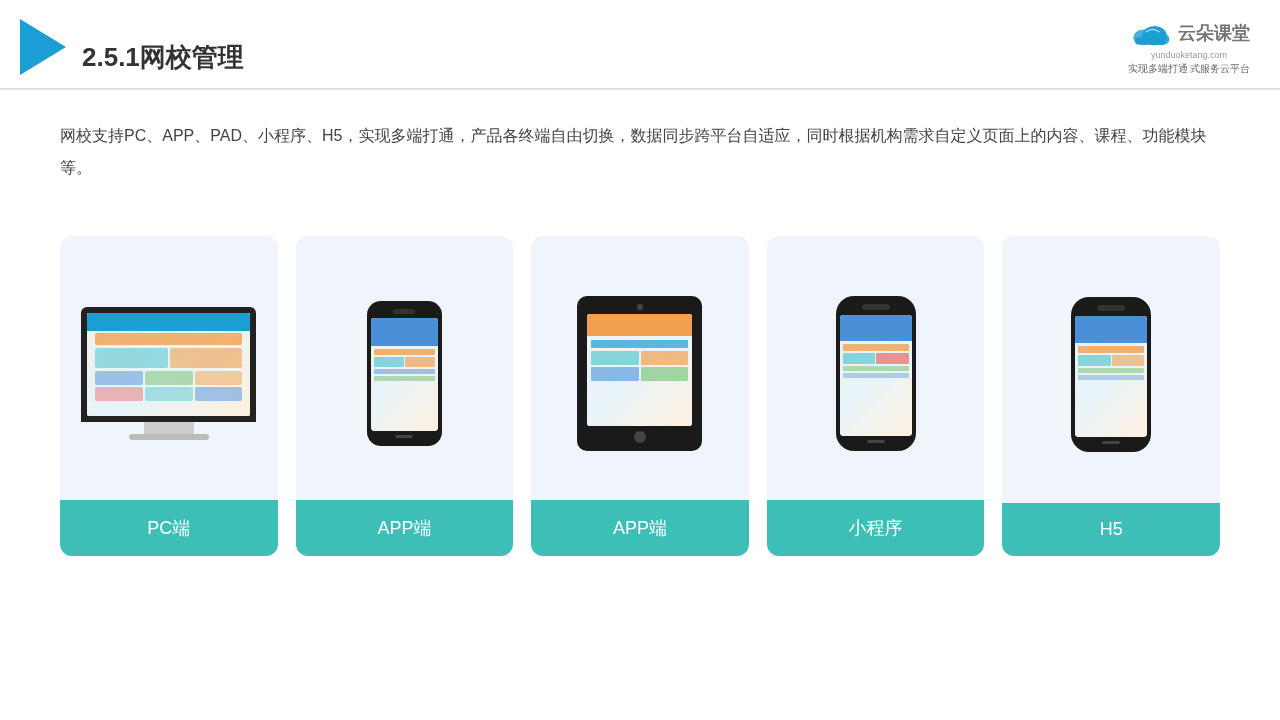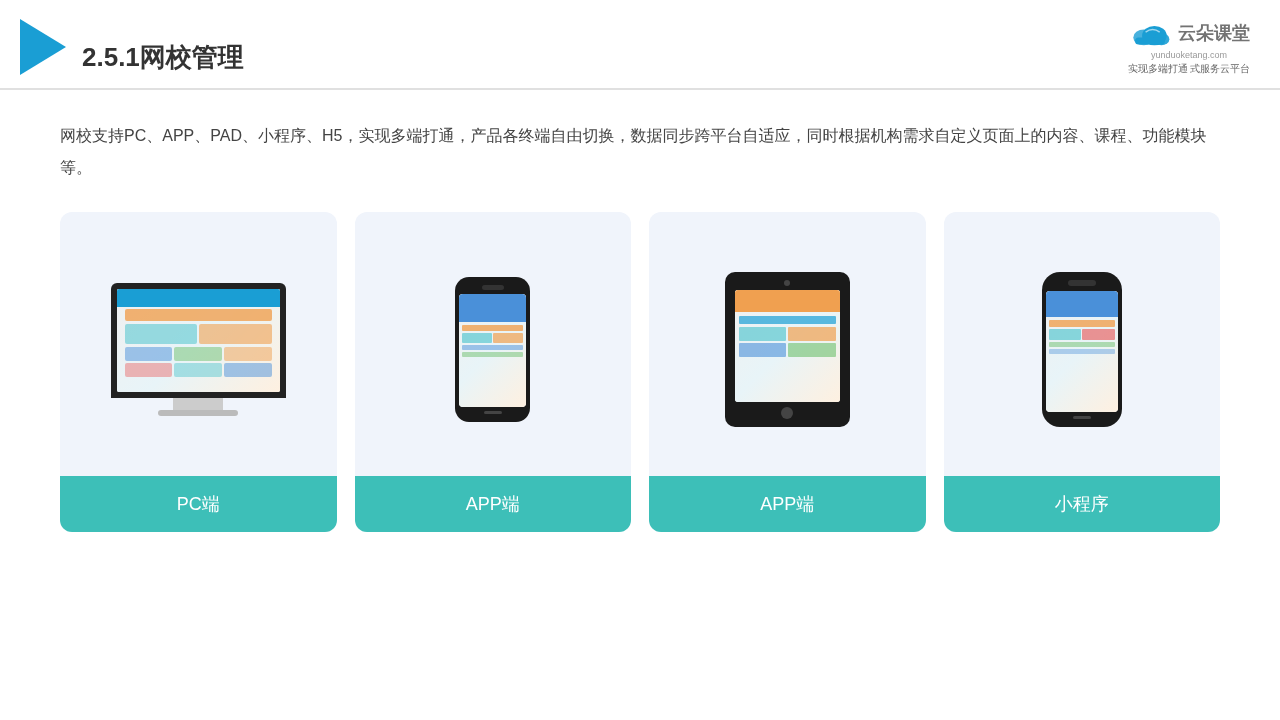--- a/index.html
+++ b/index.html
@@ -87,20 +87,21 @@
     }
     .card {
       flex: 1;
       background: #f0f4fb;
       border-radius: 12px;
       display: flex;
       flex-direction: column;
       align-items: flex-start;
       overflow: hidden;
       min-height: 320px;
+      margin-top: 24px;
     }
     .card-image-area {
       flex: 1;
       display: flex;
       align-items: center;
       justify-content: center;
       padding: 20px 10px 10px 10px;
       width: 100%;
     }
     .card-label {
@@ -363,15 +364,38 @@
                 <div style="height:5px;background:#4a90d9;border-radius:1px;opacity:0.4;"></div>
               </div>
             </div>
           </div>
           <div class="phone-home"></div>
         </div>
       </div>
       <div class="card-label">小程序</div>
     </div>
 
+    <div class="card">
+      <div class="card-image-area">
+        <div class="phone-frame" style="width:80px;height:155px;border-radius:18px;">
+          <div class="phone-notch" style="width:28px;height:6px;margin-bottom:5px;"></div>
+          <div class="phone-screen">
+            <div class="screen-fill">
+              <div style="width:100%;height:22%;background:#4a90d9;"></div>
+              <div style="padding:3px;">
+                <div style="height:7px;background:#f0a050;border-radius:1px;margin-bottom:2px;opacity:0.8;"></div>
+                <div style="display:grid;grid-template-columns:1fr 1fr;gap:1px;margin-bottom:2px;">
+                  <div style="height:11px;background:#5bc8d0;border-radius:1px;opacity:0.7;"></div>
+                  <div style="height:11px;background:#f0a050;border-radius:1px;opacity:0.6;"></div>
+                </div>
+                <div style="height:5px;background:#6dbf6d;border-radius:1px;margin-bottom:2px;opacity:0.5;"></div>
+                <div style="height:5px;background:#4a90d9;border-radius:1px;opacity:0.4;"></div>
+              </div>
+            </div>
+          </div>
+          <div class="phone-home"></div>
+        </div>
+      </div>
+      <div class="card-label">H5</div>
+    </div>
 
   </div>
 </div>
 
 </body></html>

